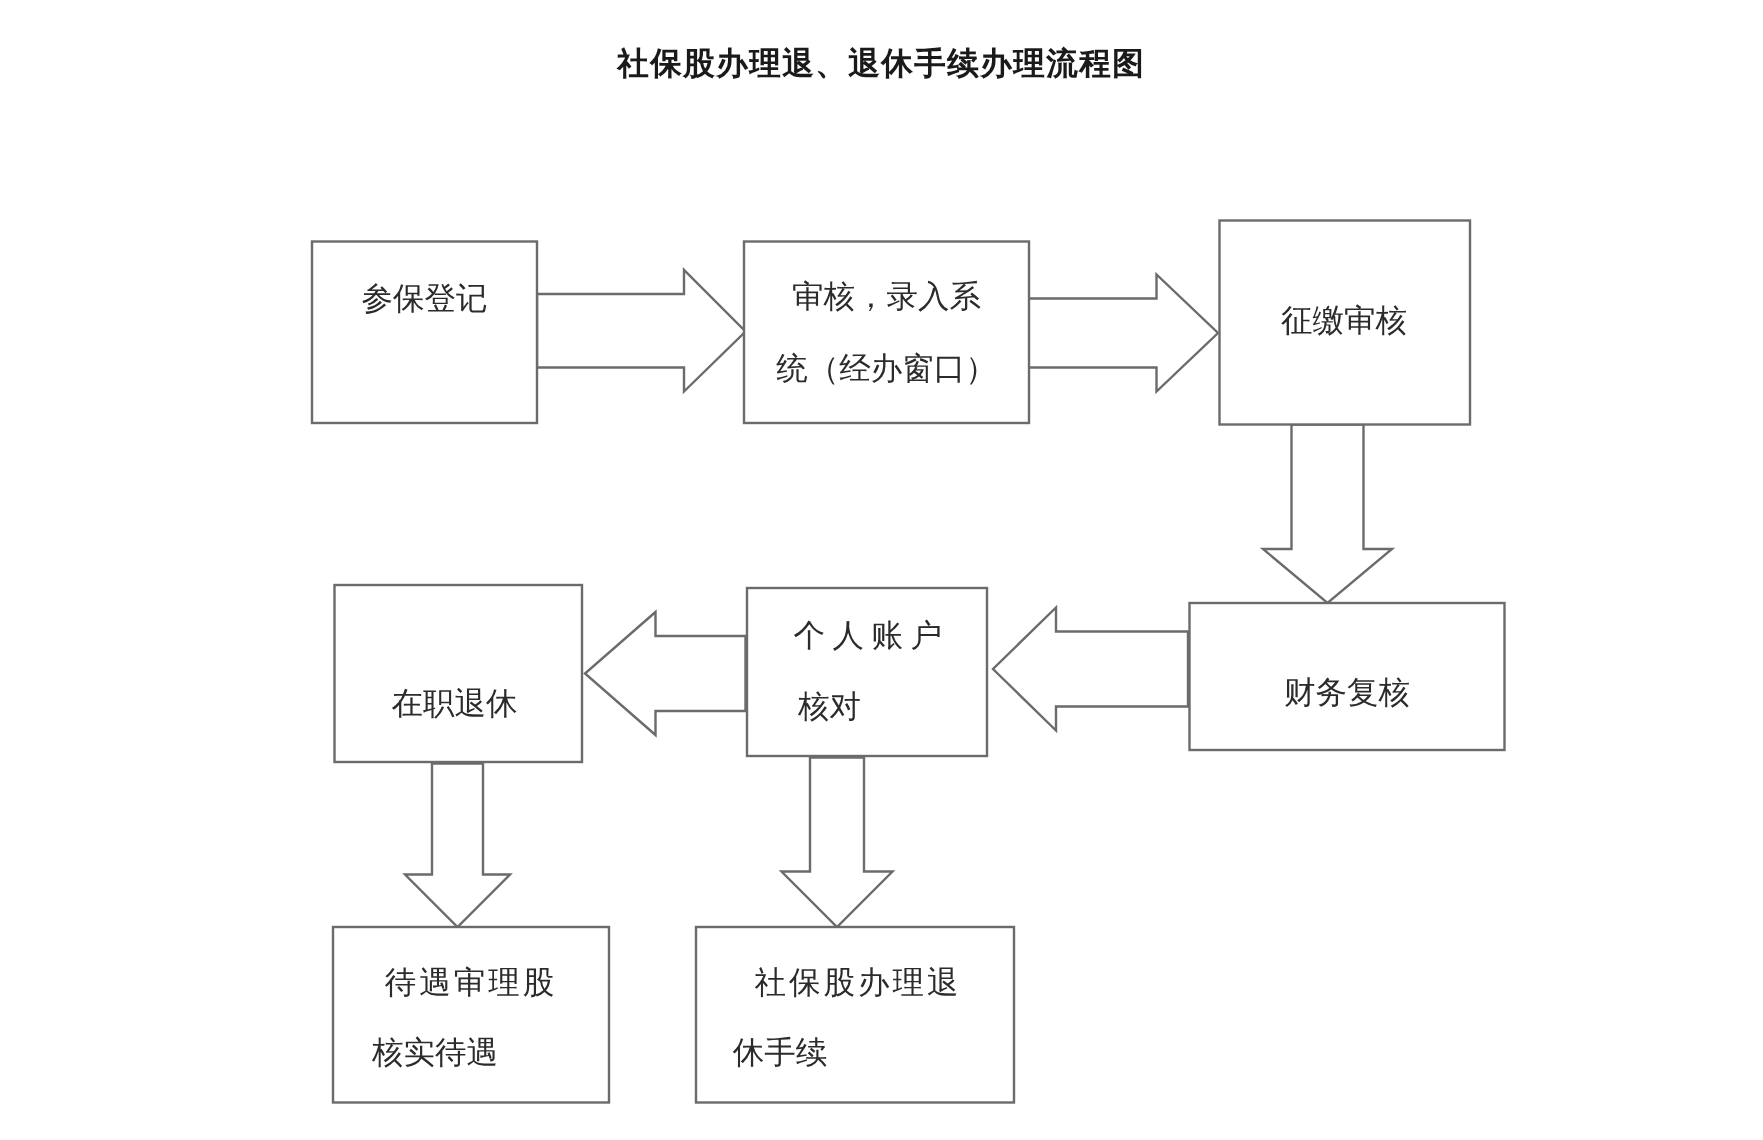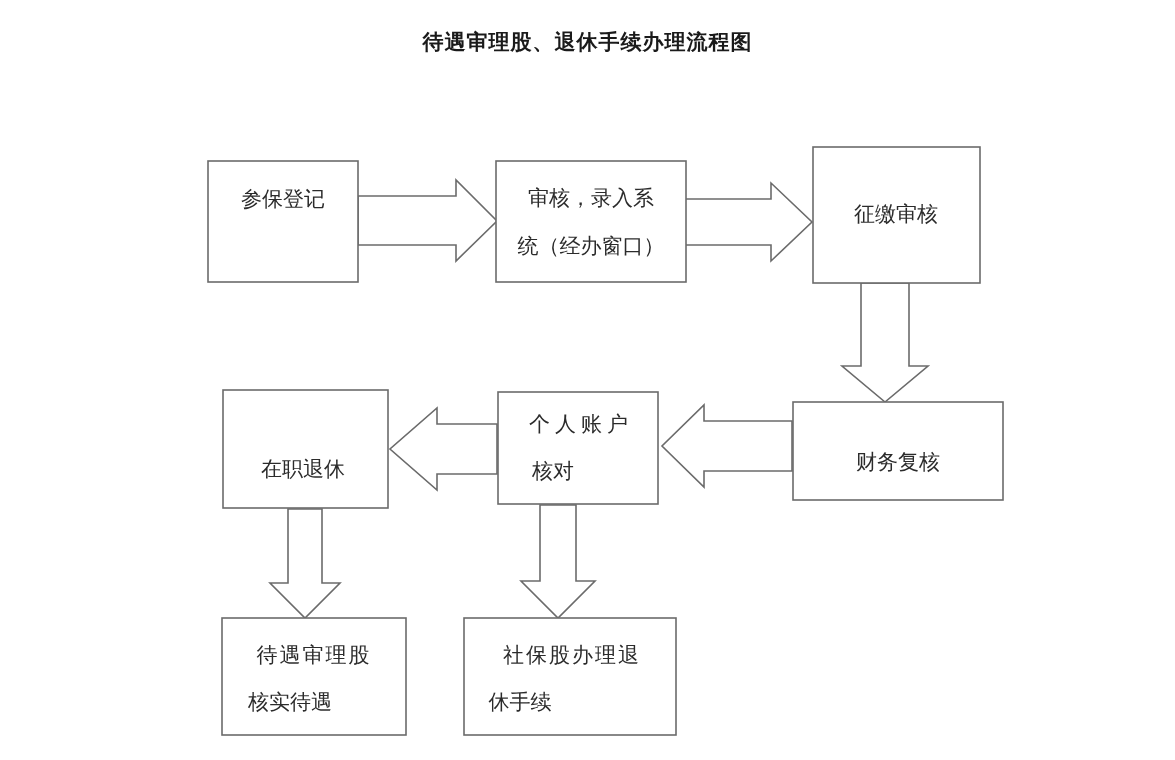--- a/index.html
+++ b/index.html
@@ -55,21 +55,21 @@
   .node-label.spaced {
     letter-spacing: 5px;
   }
   .node-label.spaced-sm {
     letter-spacing: 2px;
   }
 </style>
 </head>
 <body>
 
-<div id="page-title">待遇审理股、退休手续办理流程图</div>
+<div id="page-title">社保股办理退、退休手续办理流程图</div>
 
 <svg id="flow-canvas" viewBox="0 0 1175 760" xmlns="http://www.w3.org/2000/svg">
 
   <polygon class="arrow-shape" points="358,196 456,196 456,180 497,221 456,261 456,245 358,245"></polygon>
 
   <polygon class="arrow-shape" points="677,199 771,199 771,183 812,222 771,261 771,245 677,245"></polygon>
 
   <polygon class="arrow-shape" points="861,283 909,283 909,366 928,366 885,402 842,366 861,366"></polygon>
 
   <polygon class="arrow-shape" points="792,421 704,421 704,405 662,446 704,487 704,471 792,471"></polygon>

